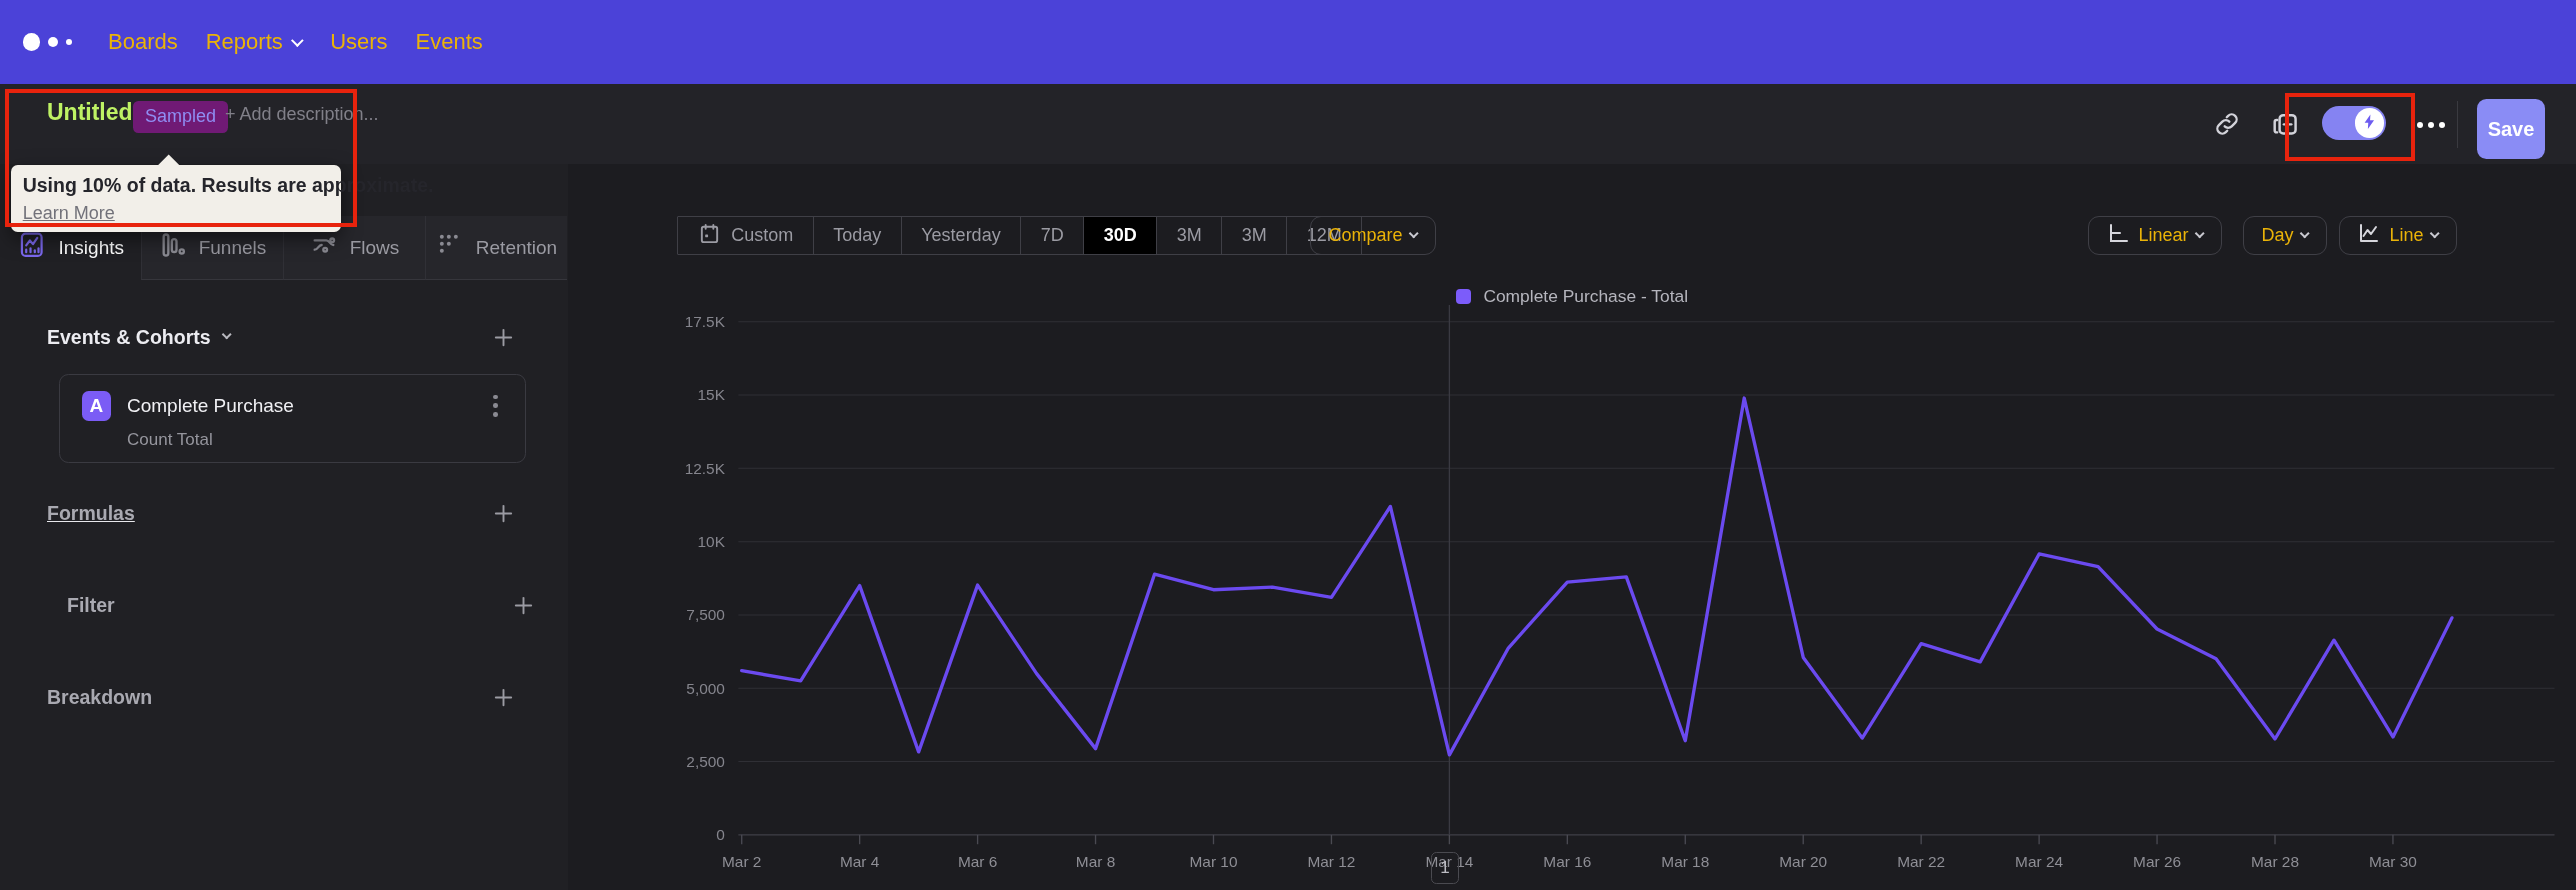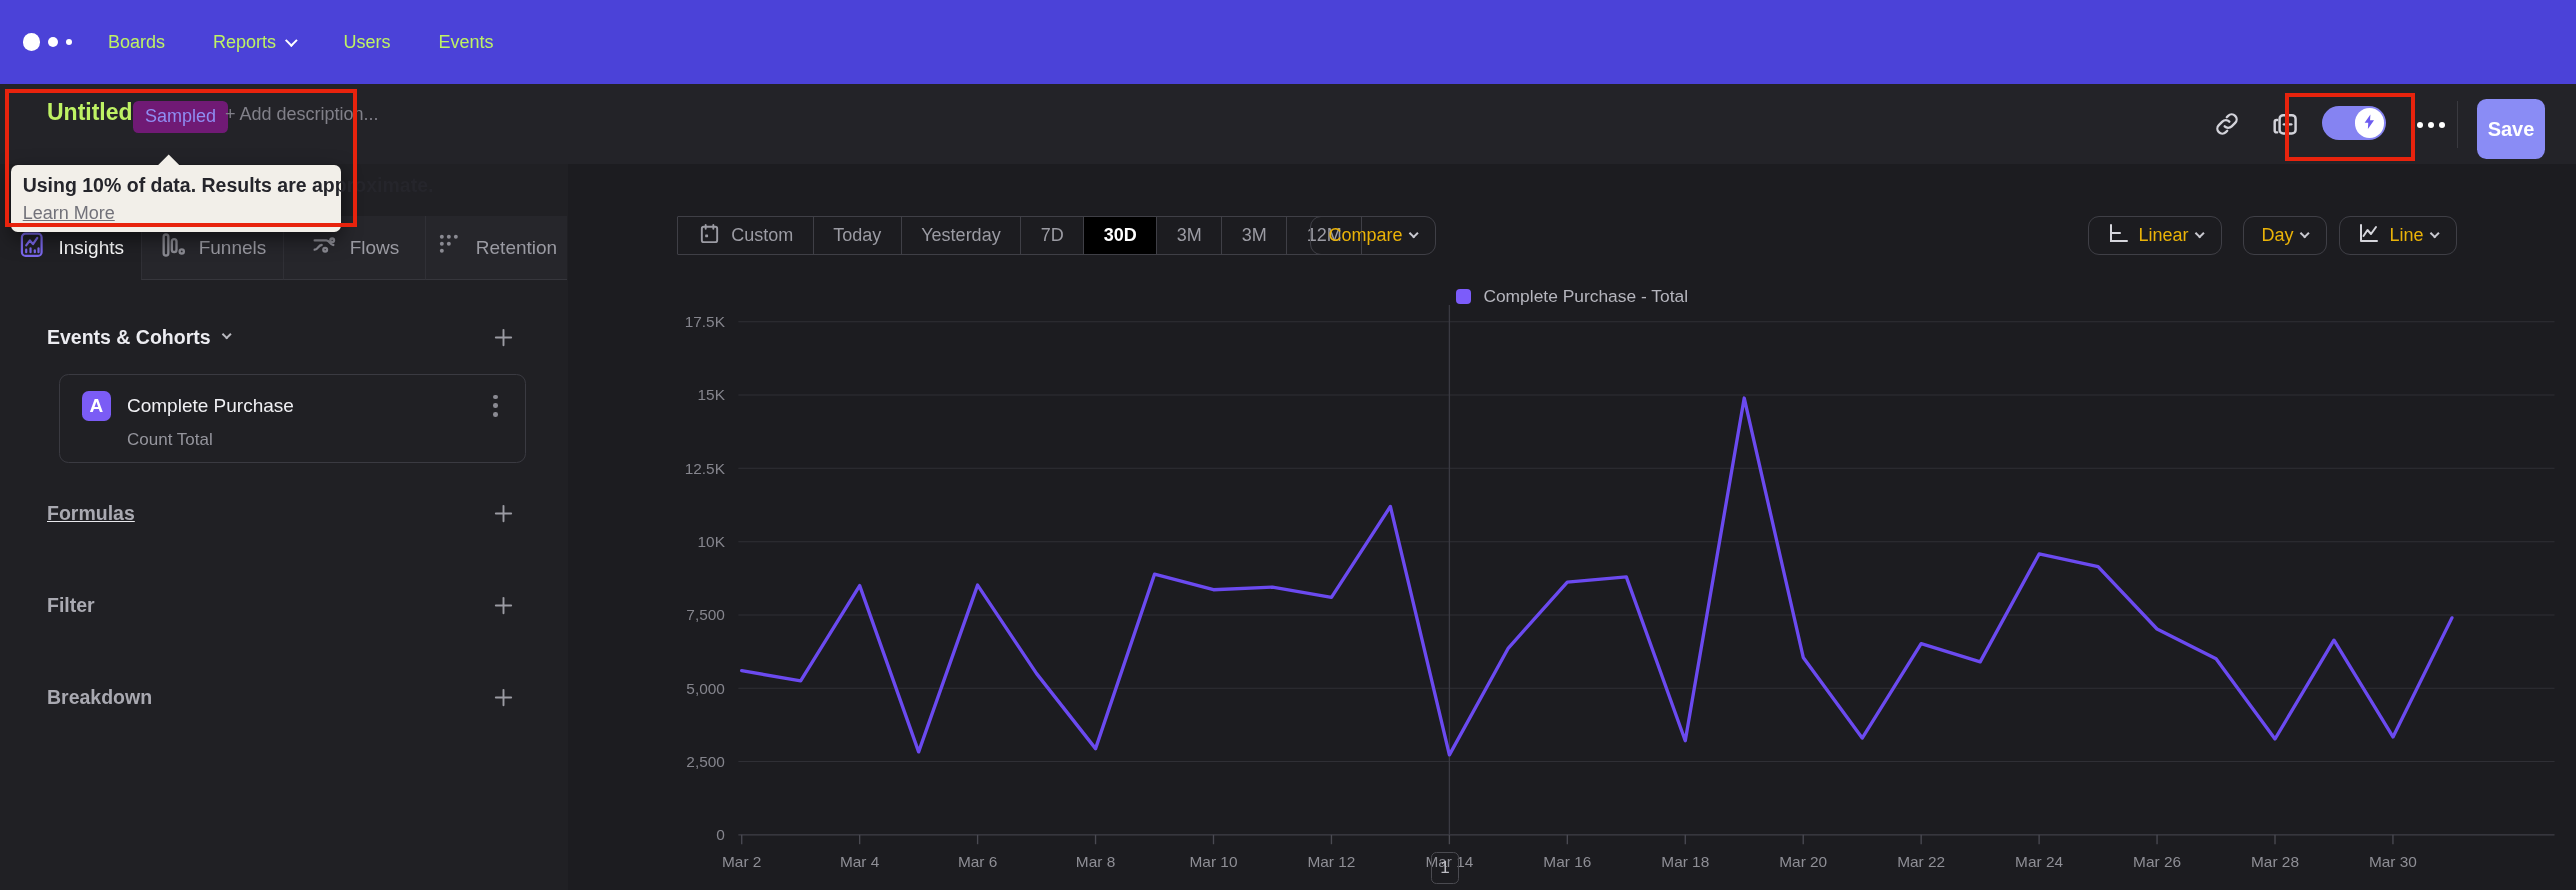--- a/index.html
+++ b/index.html
@@ -6,21 +6,21 @@
   html,body{width:2576px;height:890px;overflow:hidden;background:#1d1d21;
     font-family:"Liberation Sans",sans-serif;color:#e8e8ec}
 
   
   .topnav{position:absolute;left:0;top:0;width:2576px;height:84px;background:#4b42d8;
     display:flex;align-items:center;z-index:5}
   .logo{display:flex;align-items:center;gap:7.4px;margin-left:23px;width:58px}
   .logo .d1{width:17.4px;height:17.4px;border-radius:50%;background:#fff}
   .logo .d2{width:10.7px;height:10.7px;border-radius:50%;background:#fff}
   .logo .d3{width:6px;height:6px;border-radius:50%;background:#fff}
-  .navitems{display:flex;gap:48px;margin-left:27px;font-size:18px;color:#bef264}
+  .navitems{display:flex;gap:28px;margin-left:27px;font-size:22px;color:#eab308}
   .navitem{display:flex;align-items:center;gap:10.7px;cursor:pointer;white-space:nowrap}
   .chev{width:8.7px;height:8.7px;border-right:2px solid currentColor;border-bottom:2px solid currentColor;
     transform:rotate(45deg);margin-top:-4px}
   .search{position:absolute;left:974px;top:15.4px;width:614px;height:53px;background:#443cbb;
     border-radius:8px;display:flex;align-items:center;padding:0 17.4px;gap:13.4px;cursor:text}
   .search .ph{color:rgba(255,255,255,.55);font-size:19.5px}
   .topicons{position:absolute;left:2133px;top:0;height:84px;display:flex;align-items:center;gap:38px}
   .topicon{width:31px;height:31px;display:flex;align-items:center;justify-content:center;cursor:pointer}
   .project{position:absolute;left:2395px;top:0;height:84px;display:flex;align-items:center;gap:16px;cursor:pointer}
   .project .pname{font-size:19px;font-weight:bold;color:#fff;line-height:1.25}
@@ -307,21 +307,21 @@
   <div id="sections">
       <div class="secrow" style="top: 329px; text-decoration: underline;">
         <div class="seclabel">Formulas</div>
         <div class="plus">
           <svg width="23" height="23" viewBox="0 0 24 24" stroke="#9b9ba3" stroke-width="2" fill="none" stroke-linecap="round">
             <line x1="12" y1="4" x2="12" y2="20"></line>
             <line x1="4" y1="12" x2="20" y2="12"></line>
           </svg>
         </div>
       </div>
-      <div class="secrow" style="top: 421px;">
+      <div class="secrow" style="top: 421px; margin-left: 20px;">
         <div class="seclabel">Filter</div>
         <div class="plus">
           <svg width="23" height="23" viewBox="0 0 24 24" stroke="#9b9ba3" stroke-width="2" fill="none" stroke-linecap="round">
             <line x1="12" y1="4" x2="12" y2="20"></line>
             <line x1="4" y1="12" x2="20" y2="12"></line>
           </svg>
         </div>
       </div>
       <div class="secrow" style="top: 513px;">
         <div class="seclabel">Breakdown</div>

